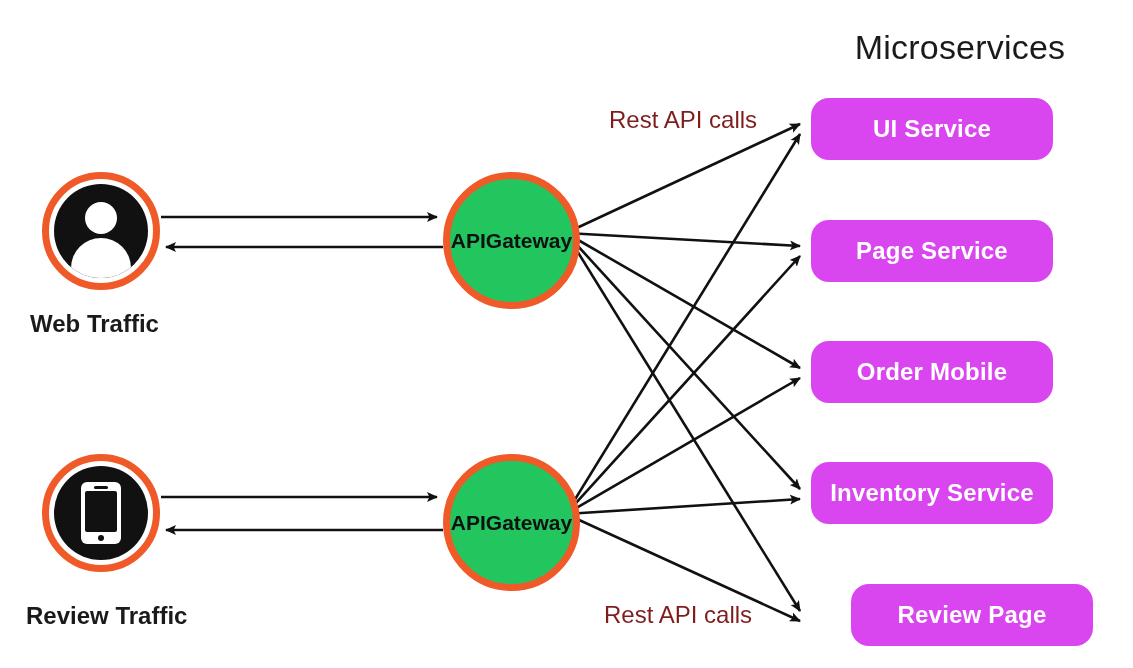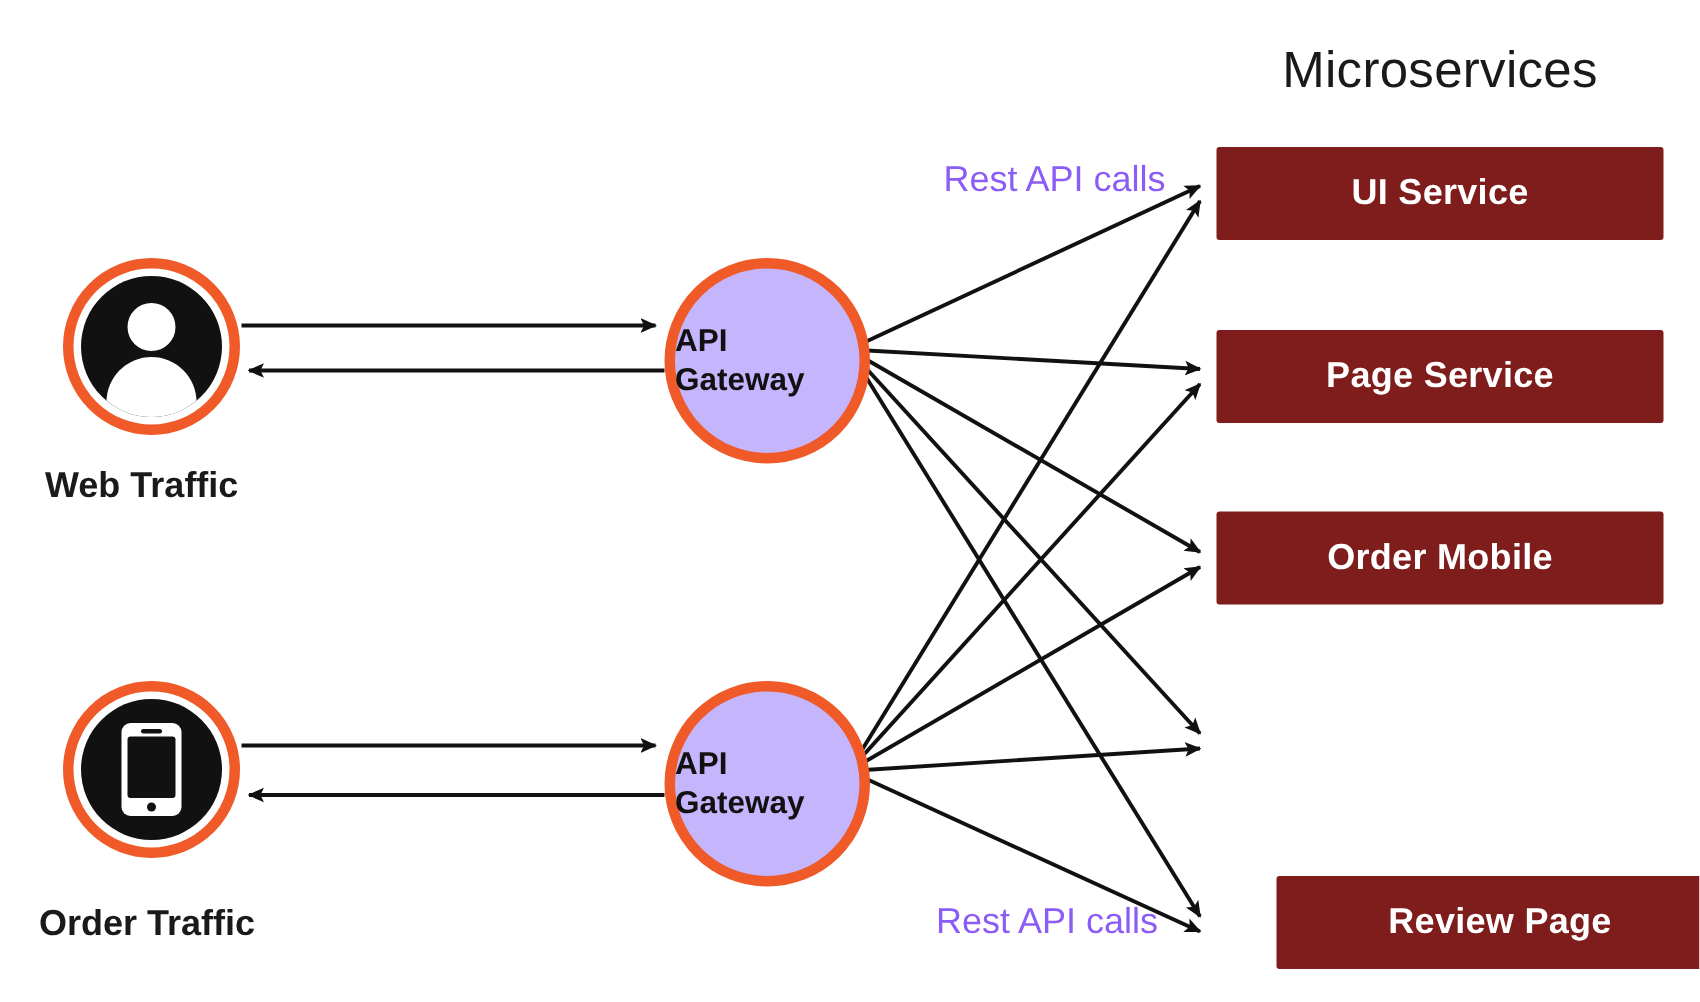--- a/index.html
+++ b/index.html
@@ -135,62 +135,61 @@
   }
 
   
   .gateway-node {
     position: absolute;
     width: 137px;
     height: 137px;
     box-sizing: border-box;
     border: 7px solid #EF5A28;
     border-radius: 50%;
-    background: #c4b5fd;
+    background: #22c55e;
     display: flex;
-    flex-direction: column;
-    align-items: flex-start;
+    flex-direction: row;
+    align-items: center;
     justify-content: center;
     line-height: 1.22;
   }
   .gateway-line {
     font-size: 21px;
     font-weight: 700;
     color: #111111;
     white-space: nowrap;
   }
 
   
   .service-box {
     position: absolute;
     left: 811px;
-    width: 298px;
+    width: 242px;
     height: 62px;
-    border-radius: 2px;
-    background: #7f1d1d;
+    border-radius: 18px;
+    background: #d946ef;
     display: flex;
     align-items: center;
     justify-content: center;
   }
   .service-label {
     font-size: 24px;
     font-weight: 700;
     color: #ffffff;
     white-space: nowrap;
     letter-spacing: 0.2px;
   }
 
   
   .edge-caption {
     position: absolute;
     font-size: 24px;
     font-weight: 400;
-    color: #8b5cf6;
-    white-space: nowrap;
-    margin-left: 20px;
+    color: #7f1d1d;
+    white-space: nowrap;
   }
 </style>
 </head>
 <body>
 
 <div id="canvas">
 
   <svg id="edges" viewBox="0 0 1133 668" xmlns="http://www.w3.org/2000/svg">
     <defs>
       <marker id="arrow" markerWidth="11" markerHeight="11" refX="10" refY="5.5" orient="auto" markerUnits="userSpaceOnUse">
@@ -237,21 +236,21 @@
   <div class="client-node" style="left:42px; top:454px;">
     <div class="client-ring"></div>
     <div class="client-disc">
       <div class="phone-frame">
         <div class="phone-speaker"></div>
         <div class="phone-screen"></div>
         <div class="phone-home"></div>
       </div>
     </div>
   </div>
-  <div class="client-caption" style="left:26px; top:602px;">Order Traffic</div>
+  <div class="client-caption" style="left:26px; top:602px;">Review Traffic</div>
 
   <div class="gateway-node" style="left:443px; top:172px;">
     <div class="gateway-line">API</div>
     <div class="gateway-line">Gateway</div>
   </div>
 
   <div class="gateway-node" style="left:443px; top:454px;">
     <div class="gateway-line">API</div>
     <div class="gateway-line">Gateway</div>
   </div>
@@ -261,17 +260,20 @@
 
   <div class="service-box" style="top:98px;">
     <span class="service-label">UI Service</span>
   </div>
   <div class="service-box" style="top:220px;">
     <span class="service-label">Page Service</span>
   </div>
   <div class="service-box" style="top:341px;">
     <span class="service-label">Order Mobile</span>
   </div>
+  <div class="service-box" style="top:462px;">
+    <span class="service-label">Inventory Service</span>
+  </div>
   <div class="service-box" style="top:584px;margin-left:40px;">
     <span class="service-label">Review Page</span>
   </div>
 
 </div>
 
 </body></html>

